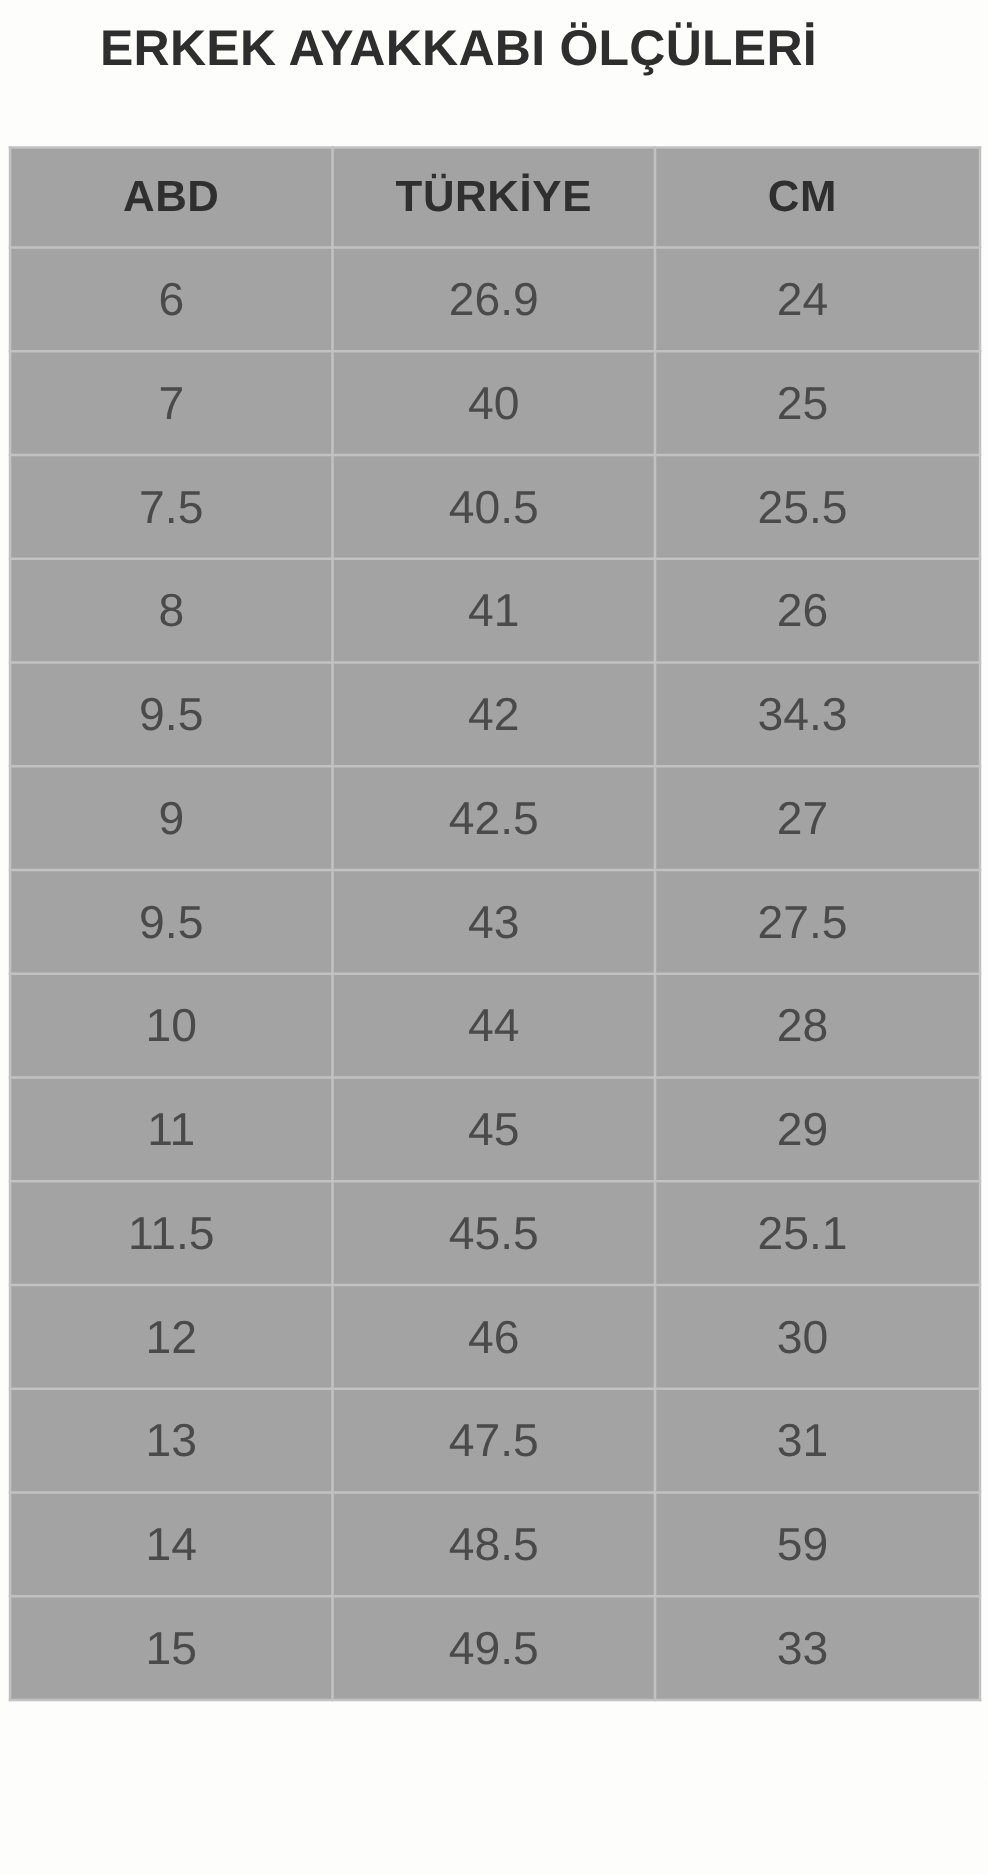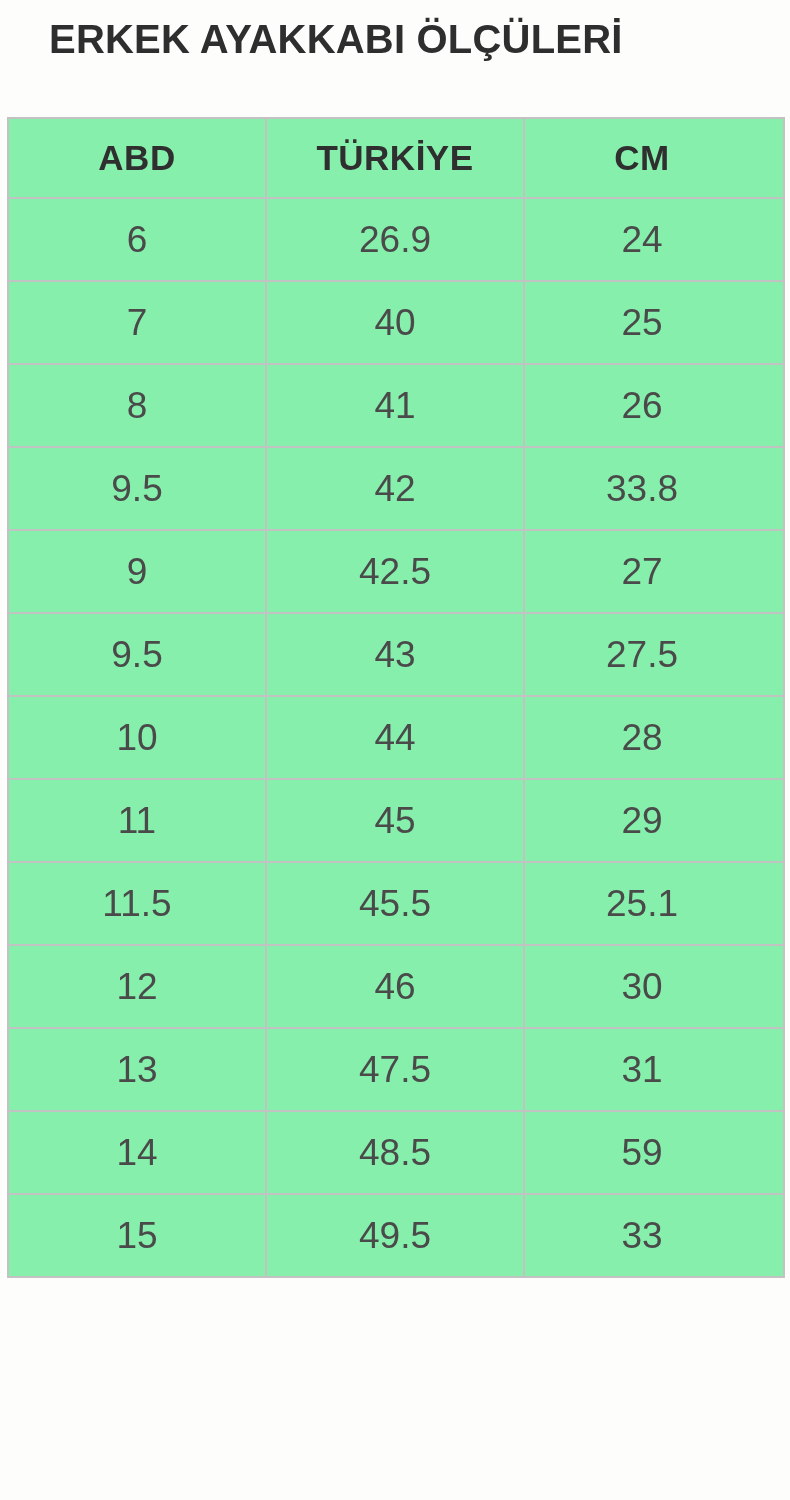--- a/index.html
+++ b/index.html
@@ -19,21 +19,21 @@
   .page {
     position: relative;
     width: 790px;
     height: 1500px;
     box-sizing: border-box;
   }
 
   
   .title {
     position: absolute;
-    left: 49px;
+    left: 80px;
     top: 8px;
     width: 680px;
     height: 62px;
     line-height: 62px;
     font-size: 40px;
     font-weight: 700;
     letter-spacing: 0.2px;
     color: #2e2e2e;
     white-space: nowrap;
   }
@@ -52,21 +52,21 @@
   .size-table col.col-abd { width: 258px; }
   .size-table col.col-tr  { width: 258px; }
   .size-table col.col-cm  { width: 260px; }
 
   .size-table th,
   .size-table td {
     border: 2px solid #c2c2c2;
     text-align: center;
     vertical-align: middle;
     padding: 0;
-    background: #86efac;
+    background: #a3a3a3;
   }
 
   .size-table thead th {
     height: 78px;
     font-size: 35px;
     font-weight: 700;
     color: #2f2f2f;
     letter-spacing: 0.5px;
   }
 
@@ -108,28 +108,33 @@
           <td class="c-abd">6</td>
           <td class="c-tr">26.9</td>
           <td class="c-cm">24</td>
         </tr>
         <tr>
           <td class="c-abd">7</td>
           <td class="c-tr">40</td>
           <td class="c-cm">25</td>
         </tr>
         <tr>
+          <td class="c-abd">7.5</td>
+          <td class="c-tr">40.5</td>
+          <td class="c-cm">25.5</td>
+        </tr>
+        <tr>
           <td class="c-abd">8</td>
           <td class="c-tr">41</td>
           <td class="c-cm">26</td>
         </tr>
         <tr>
           <td class="c-abd">9.5</td>
           <td class="c-tr">42</td>
-          <td class="c-cm">33.8</td>
+          <td class="c-cm">34.3</td>
         </tr>
         <tr>
           <td class="c-abd">9</td>
           <td class="c-tr">42.5</td>
           <td class="c-cm">27</td>
         </tr>
         <tr>
           <td class="c-abd">9.5</td>
           <td class="c-tr">43</td>
           <td class="c-cm">27.5</td>

